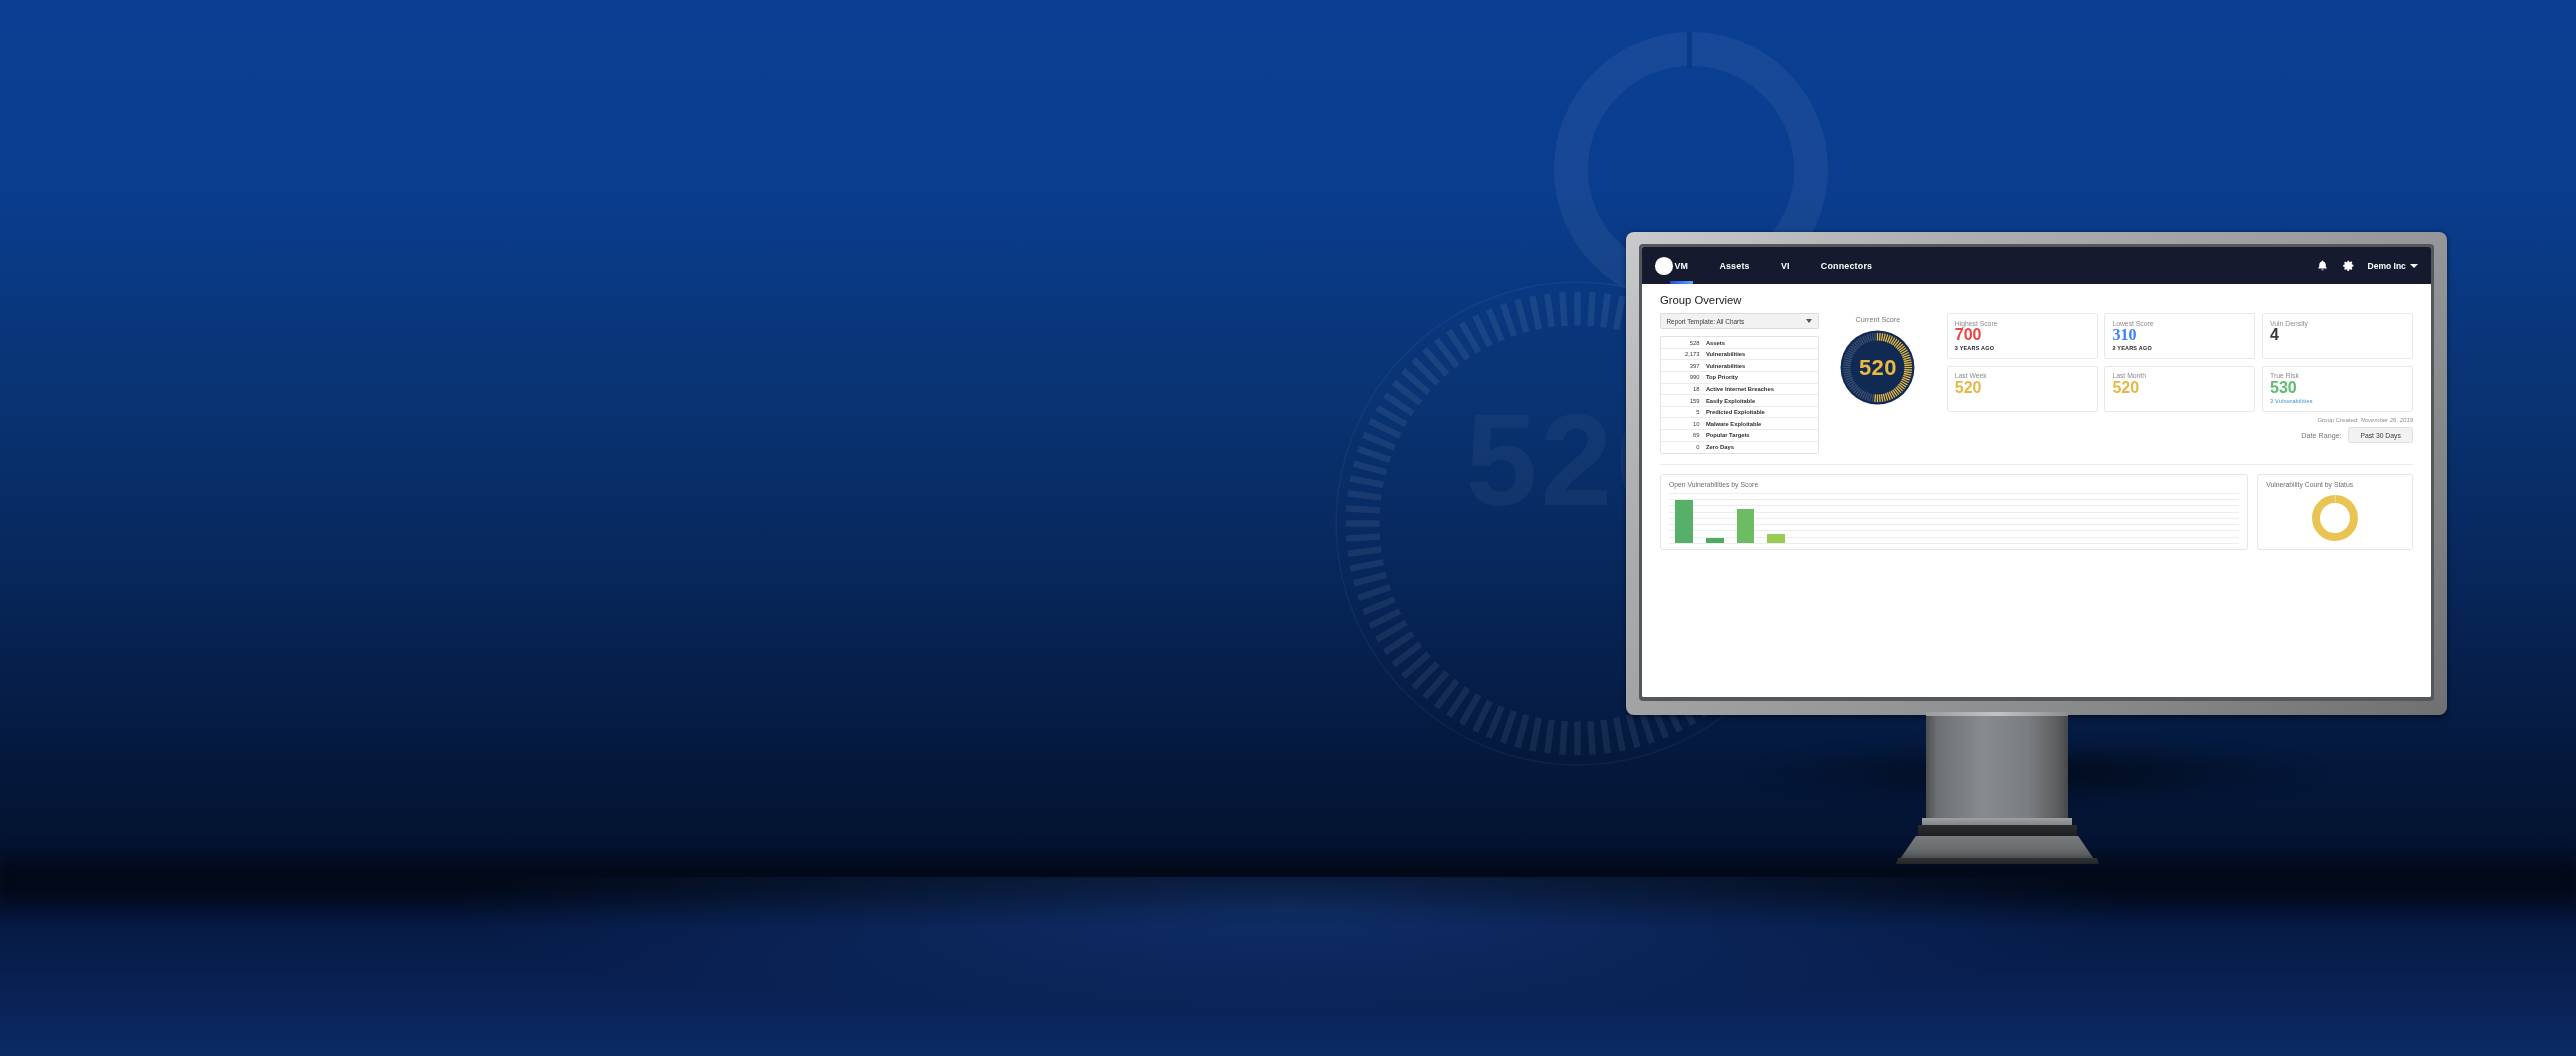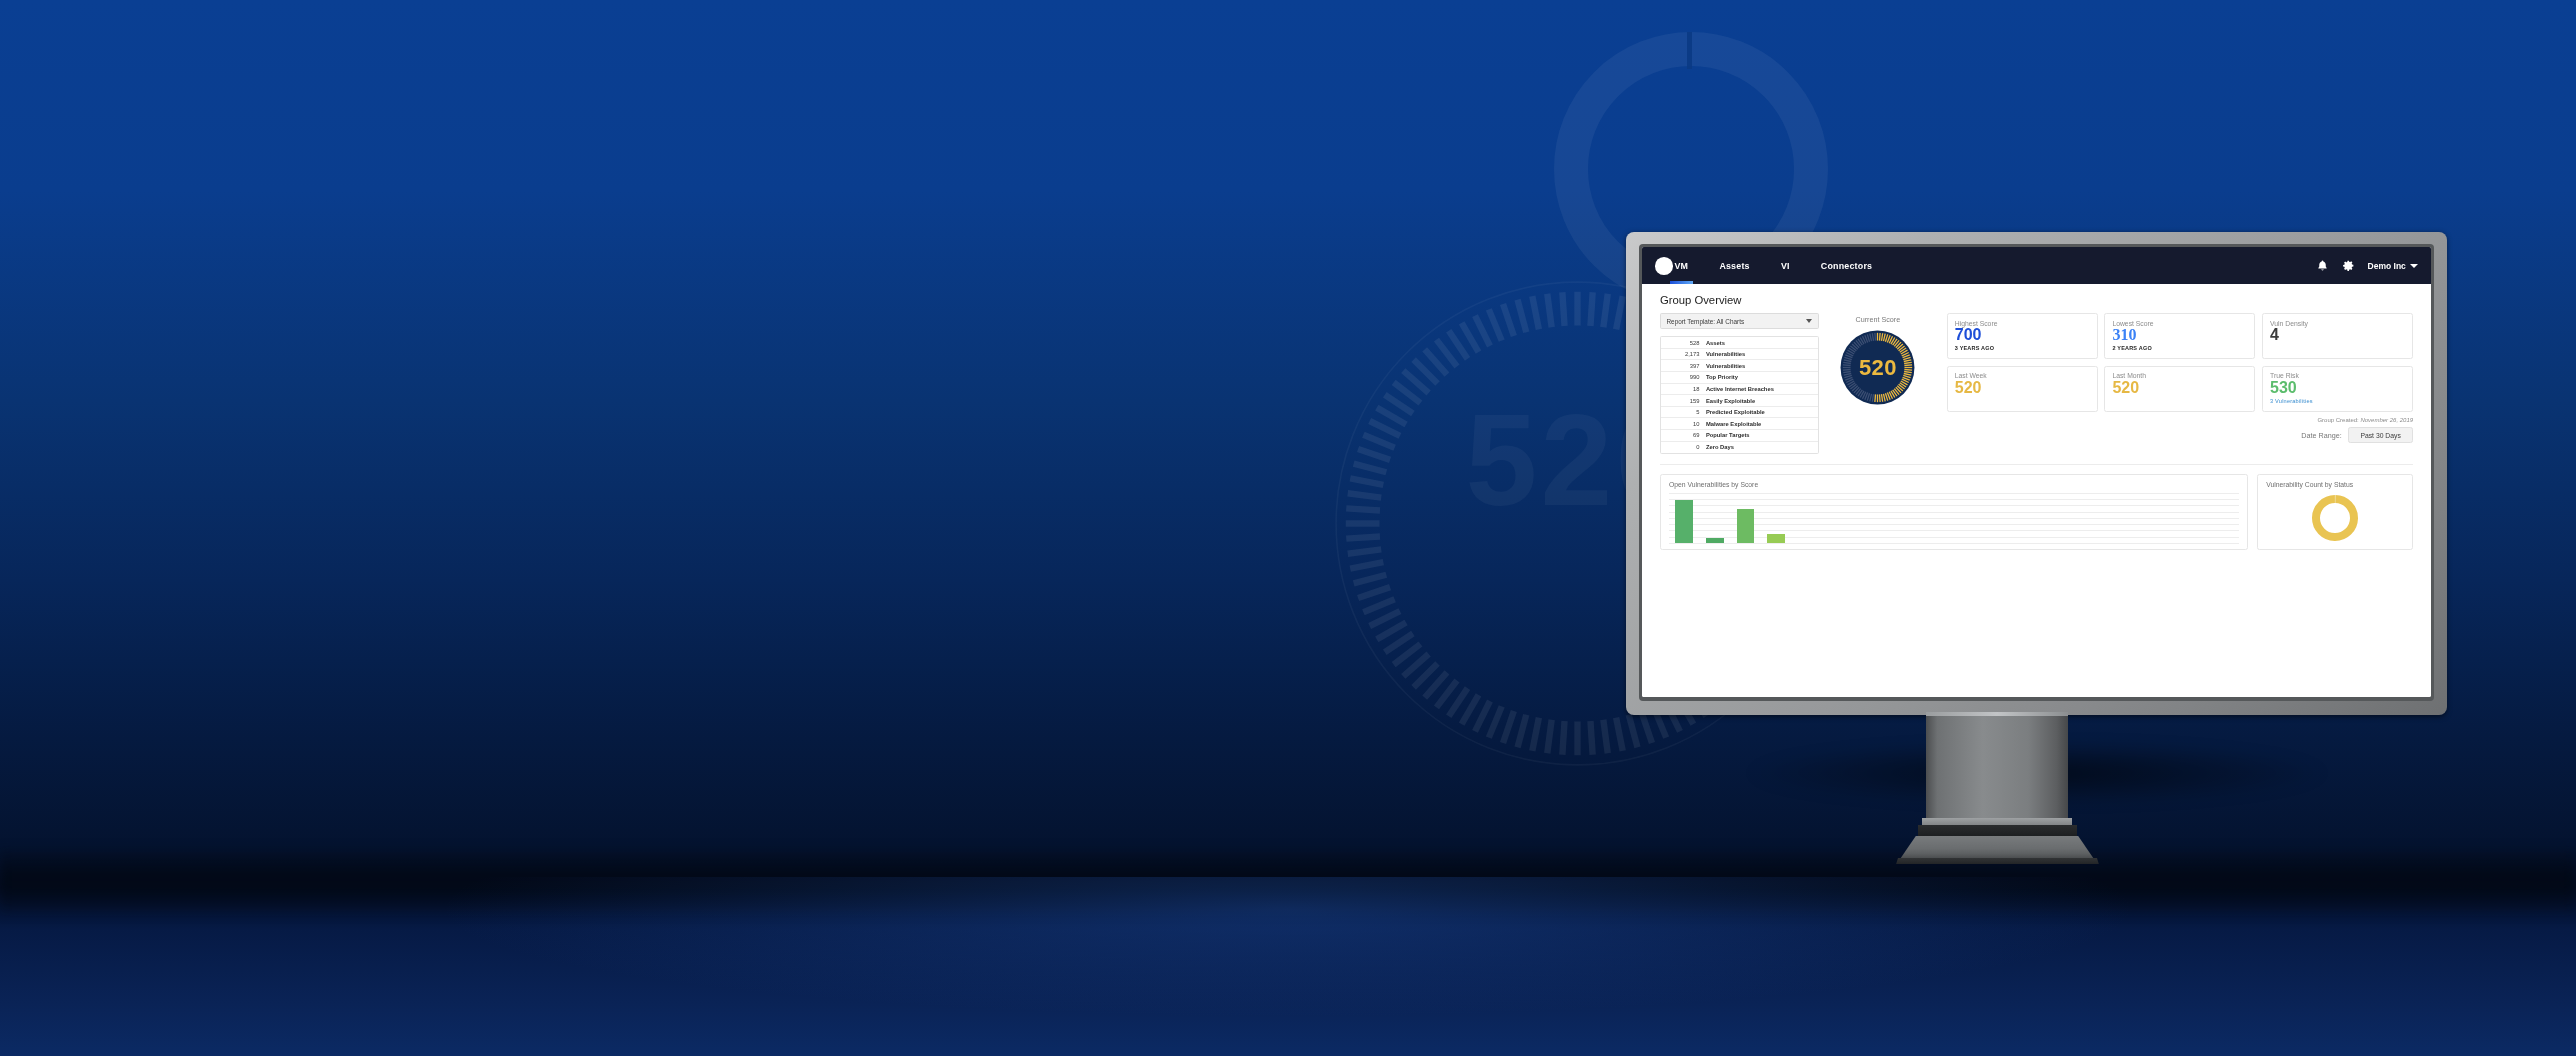--- a/index.html
+++ b/index.html
@@ -517,21 +517,21 @@
                     </g>
                 </svg>
                 <div class="gauge-num">520</div>
               </div>
             </div>
 
             <div class="col-cards">
               <div class="cardgrid" id="card-grid">
                   <div class="card">
                     <div class="card-lbl">Highest Score</div>
-                    <div class="card-num" style="color: #1d4ed8;">700</div>
+                    <div class="card-num" style="color: #ef4444;">700</div>
                     <div class="card-sub">3 YEARS AGO</div>
                   </div>
                   <div class="card">
                     <div class="card-lbl">Lowest Score</div>
                     <div class="card-num" style="color: #3b82f6; font-family: Liberation Serif, serif;">310</div>
                     <div class="card-sub">2 YEARS AGO</div>
                   </div>
                   <div class="card">
                     <div class="card-lbl">Vuln Density</div>
                     <div class="card-num" style="color: rgb(60, 60, 60);">4</div>

